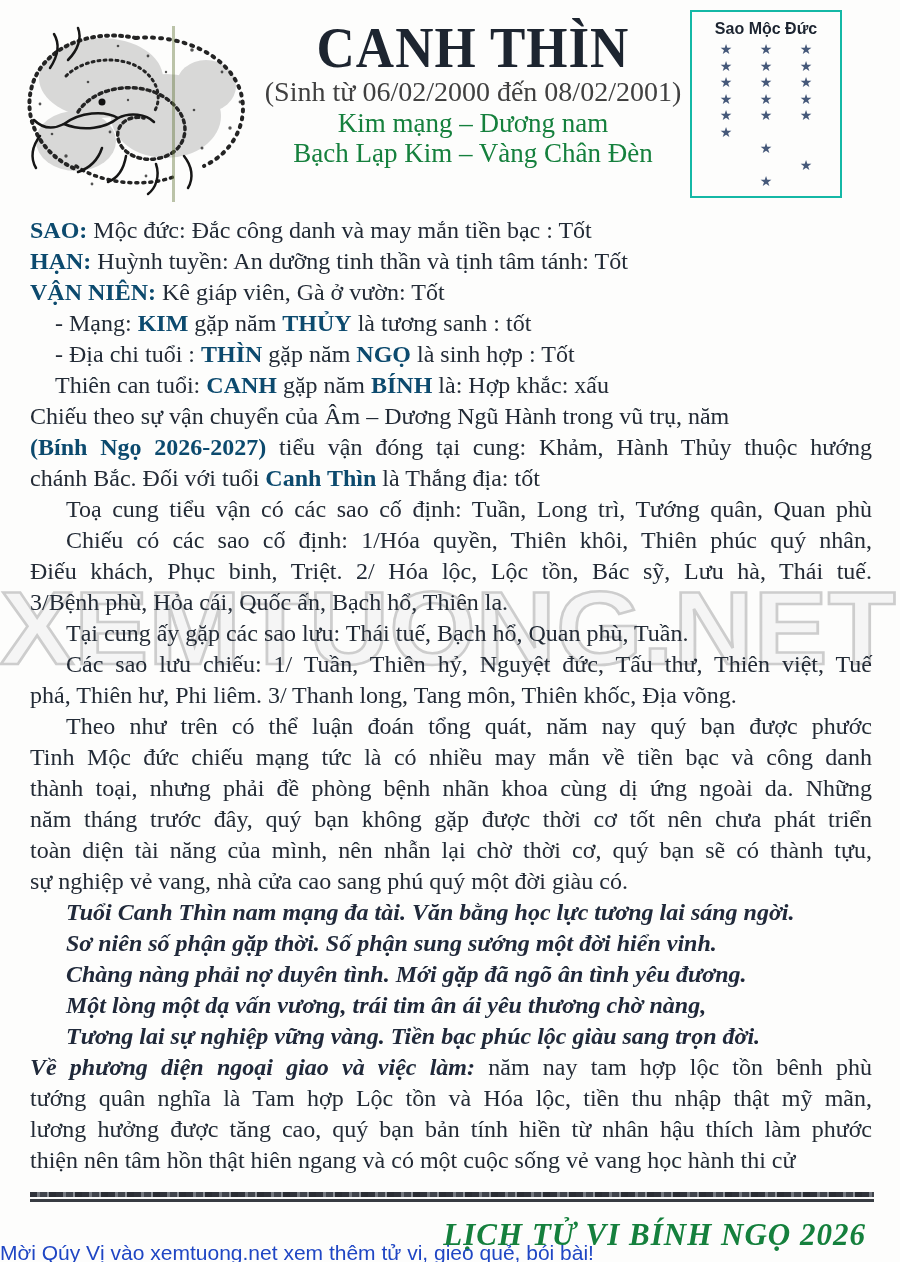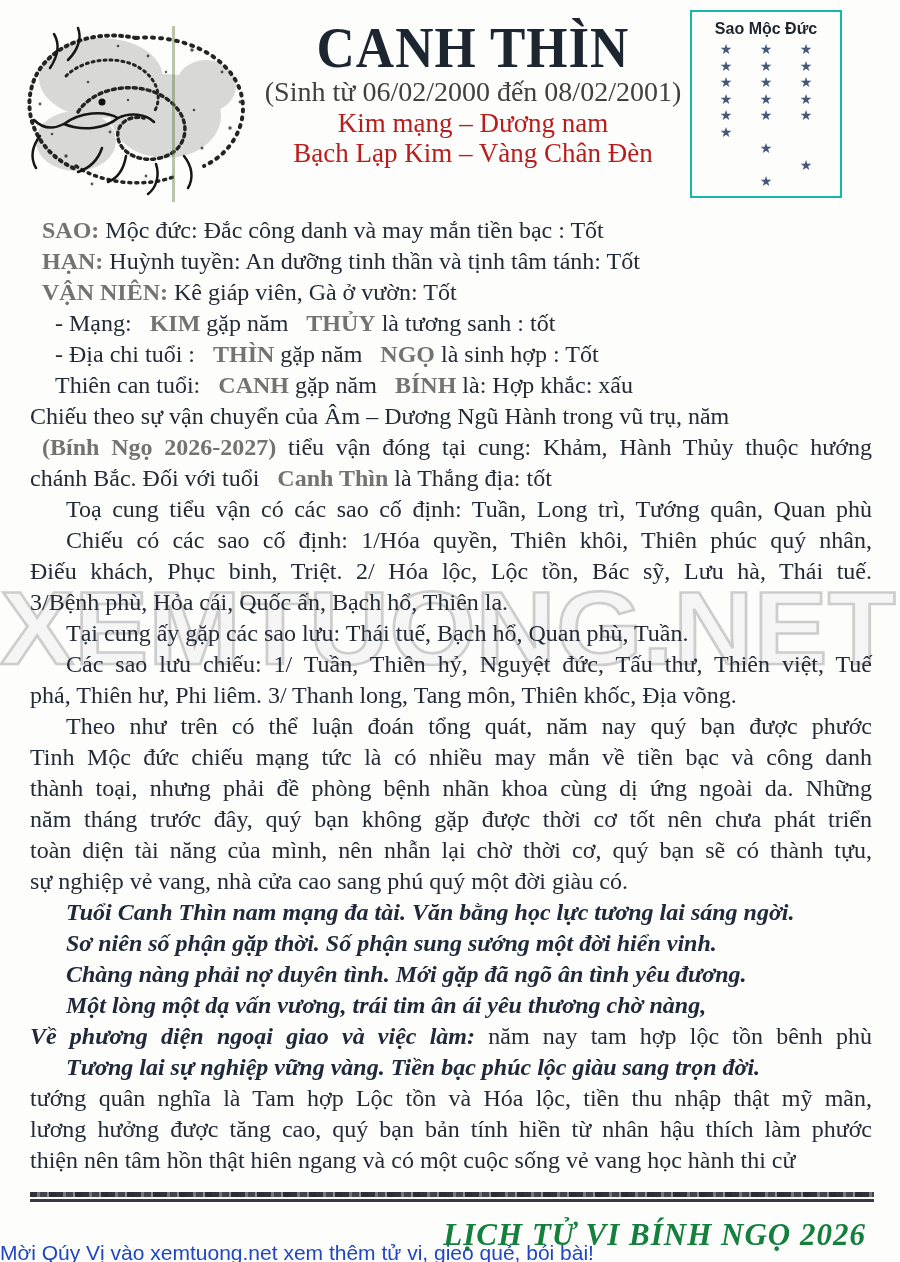--- a/index.html
+++ b/index.html
@@ -11,21 +11,21 @@
   
   .hdr{position:relative;height:215px;z-index:1;}
   .dragon{position:absolute;left:6px;top:16px;width:258px;height:190px;}
   .title-block{position:absolute;left:248px;top:14px;width:450px;text-align:center;}
   .main-title{
     margin:0;font-size:53px;line-height:62px;font-weight:bold;
     letter-spacing:1px;color:#1d2530;transform:scaleY(1.08);transform-origin:top;
   }
   .age-line{font-size:31px;line-height:36px;margin-top:8px;color:#222a35;}
   .birth-line{font-size:28px;line-height:32px;color:#404040;}
-  .menh-line{font-size:27px;line-height:30px;color:#b91c1c;}
+  .menh-line{font-size:27px;line-height:30px;color:#15803d;}
   
   .star-box{
     position:absolute;left:690px;top:10px;width:152px;height:188px;
     border:2px solid #14b8a6;background:#fdfdfc;box-sizing:border-box;
   }
   .star-box-title{
     font-family:"Liberation Sans",sans-serif;font-weight:bold;
     font-size:16px;text-align:center;margin-top:8px;color:#1c2430;
   }
   .star-grid{
@@ -49,21 +49,21 @@
   
   .body-text{
     position:relative;z-index:1;
     padding:0 28px 0 30px;font-size:24px;
   }
   .line{white-space:nowrap;line-height:31px;height:31px;overflow:visible;}
   .just{text-align:justify;text-align-last:justify;text-justify:inter-word;}
   .ind0{padding-left:0;}
   .ind1{padding-left:25px;}
   .ind2{padding-left:36px;}
-  .b{font-weight:bold;color:#737373;margin-left:12px;}
+  .b{font-weight:bold;color:#0c4a6e;}
   .bi{font-weight:bold;font-style:italic;color:#20293a;}
   
   .ftr{position:relative;z-index:1;margin-top:16px;}
   .rule{margin:0 26px 0 30px;}
   .rule-a{
     height:5px;
     background:repeating-linear-gradient(90deg,
       #30333a 0 7px,#74787f 7px 10px,#41454c 10px 17px,#8d9197 17px 19px,#2a2d33 19px 26px);
     margin-bottom:2px;
   }
@@ -194,22 +194,22 @@
       <div class="line ind2 just"><span>Theo như trên có thể luận đoán tổng quát, năm nay quý bạn được phước</span></div>
       <div class="line ind0 just"><span>Tinh Mộc đức chiếu mạng tức là có nhiều may mắn về tiền bạc và công danh</span></div>
       <div class="line ind0 just"><span>thành toại, nhưng phải đề phòng bệnh nhãn khoa cùng dị ứng ngoài da. Những</span></div>
       <div class="line ind0 just"><span>năm tháng trước đây, quý bạn không gặp được thời cơ tốt nên chưa phát triển</span></div>
       <div class="line ind0 just"><span>toàn diện tài năng của mình, nên nhẫn lại chờ thời cơ, quý bạn sẽ có thành tựu,</span></div>
       <div class="line ind0"><span>sự nghiệp vẻ vang, nhà cửa cao sang phú quý một đời giàu có.</span></div>
       <div class="line ind2"><span class="bi">Tuổi Canh Thìn nam mạng đa tài. Văn bằng học lực tương lai sáng ngời.</span></div>
       <div class="line ind2"><span class="bi">Sơ niên số phận gặp thời. Số phận sung sướng một đời hiển vinh.</span></div>
       <div class="line ind2"><span class="bi">Chàng nàng phải nợ duyên tình. Mới gặp đã ngõ ân tình yêu đương.</span></div>
       <div class="line ind2"><span class="bi">Một lòng một dạ vấn vương, trái tim ân ái yêu thương chờ nàng,</span></div>
+      <div class="line ind2"><span class="bi">Tương lai sự nghiệp vững vàng. Tiền bạc phúc lộc giàu sang trọn đời.</span></div>
       <div class="line ind0 just"><span class="bi">Về phương diện ngoại giao và việc làm:</span><span> năm nay tam hợp lộc tồn bênh phù</span></div>
-      <div class="line ind2"><span class="bi">Tương lai sự nghiệp vững vàng. Tiền bạc phúc lộc giàu sang trọn đời.</span></div>
       <div class="line ind0 just"><span>tướng quân nghĩa là Tam hợp Lộc tồn và Hóa lộc, tiền thu nhập thật mỹ mãn,</span></div>
       <div class="line ind0 just"><span>lương hưởng được tăng cao, quý bạn bản tính hiền từ nhân hậu thích làm phước</span></div>
       <div class="line ind0"><span>thiện nên tâm hồn thật hiên ngang và có một cuộc sống vẻ vang học hành thi cử</span></div>
     </main>
 
   <footer class="ftr">
     <div class="rule">
       <div class="rule-a"></div>
       <div class="rule-b"></div>
     </div>

